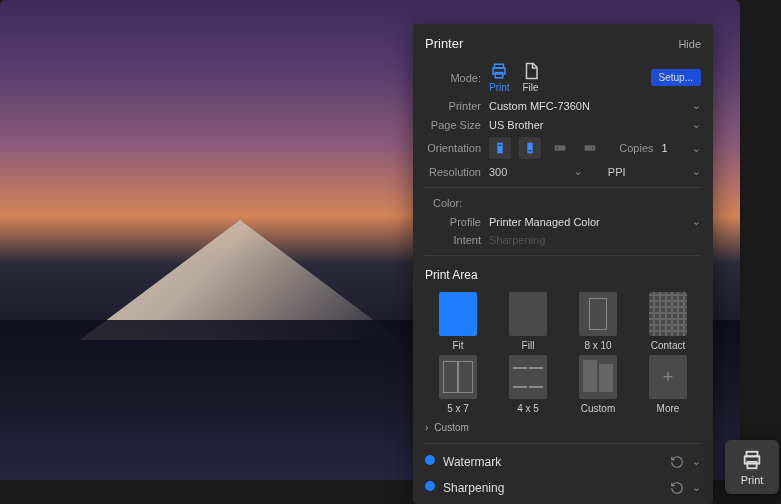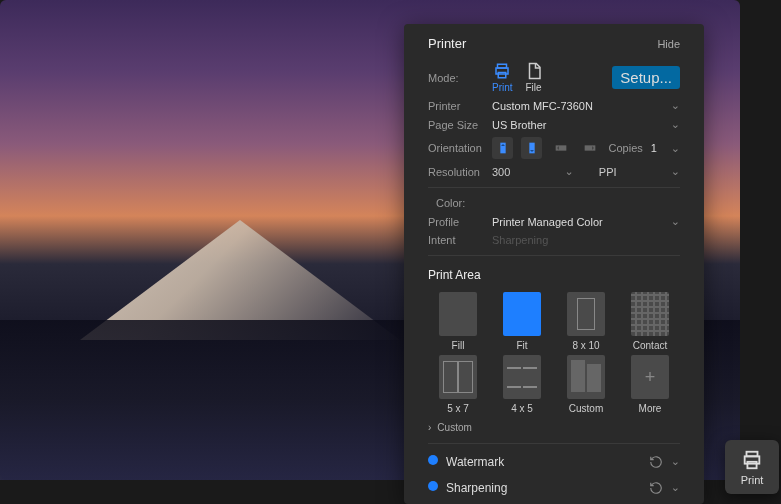--- a/index.html
+++ b/index.html
@@ -1,33 +1,33 @@
 <!DOCTYPE html>
 <html><head>
 <meta charset="utf-8">
 <style>
 *{box-sizing:border-box;margin:0;padding:0;font-family:-apple-system,BlinkMacSystemFont,"Segoe UI",sans-serif}
 body{width:781px;height:504px;background:#1a1a1a;position:relative;overflow:hidden}
 .photo{position:absolute;top:0;left:0;width:740px;height:480px;background:linear-gradient(180deg,#3d2a5a 0%,#5a3d6f 15%,#8a5a7a 30%,#d4845a 45%,#2a2a3a 55%,#1a1a2a 70%,#0d0d1a 100%);border-radius:6px}
 .photo::before{content:"";position:absolute;top:220px;left:80px;width:320px;height:120px;background:linear-gradient(135deg,#e8d8c8 0%,#c8b8a8 40%,#2a2a3a 100%);clip-path:polygon(50% 0%,0% 100%,100% 100%);opacity:0.9}
 .photo::after{content:"";position:absolute;bottom:0;left:0;right:0;height:160px;background:linear-gradient(180deg,#0d0d1a 0%,#1a1a2a 50%,#2a2a4a 100%);opacity:0.85}
-.panel{position:absolute;top:24px;right:77px;width:300px;height:480px;background:#2a2a2a;color:#ccc;font-size:11px;border-radius:4px;padding:8px 12px;box-shadow:0 4px 24px rgba(0,0,0,0.5);overflow:hidden}
+.panel{position:absolute;top:24px;right:68px;width:300px;height:480px;background:#2a2a2a;color:#ccc;font-size:11px;border-radius:4px;padding:8px 0;box-shadow:0 4px 24px rgba(0,0,0,0.5);overflow:hidden}
 .panel-head{display:flex;justify-content:space-between;align-items:center;padding:4px 12px 8px}
 .panel-head span:first-child{font-size:13px;color:#eee}
 .panel-head span:last-child{color:#aaa;cursor:pointer}
 .row{display:flex;align-items:center;padding:3px 12px;gap:8px}
-.label{color:#999;min-width:56px;font-size:11px}
+.label{color:#999;min-width:56px;text-align:right;font-size:11px}
 .value{color:#ddd;flex:1}
 .chev{color:#888;margin-left:auto}
 .mode-grp{display:flex;gap:12px;align-items:flex-start}
 .mode{display:flex;flex-direction:column;align-items:center;gap:2px;cursor:pointer}
 .mode svg{width:18px;height:18px}
 .mode span{font-size:10px}
 .mode.sel span{color:#3b8cff}
-.setup{margin-left:auto;background:#0369a1;border:none;color:#ddd;padding:3px 8px;border-radius:3px;font-size:15px;cursor:pointer}
+.setup{margin-left:auto;background:#1d4ed8;border:none;color:#ddd;padding:3px 8px;border-radius:3px;font-size:10px;cursor:pointer}
 .orient-btn{width:22px;height:22px;display:flex;align-items:center;justify-content:center;border-radius:3px;cursor:pointer}
 .orient-btn.sel{background:#3a3a3a}
 .orient-btn svg{width:16px;height:16px}
 .hr{height:1px;background:#3a3a3a;margin:6px 12px}
 .sec{padding:6px 12px;font-size:12px;color:#eee}
 .disabled{color:#555}
 .grid{display:grid;grid-template-columns:repeat(4,1fr);gap:4px;padding:4px 12px}
 .tile{display:flex;flex-direction:column;align-items:center;gap:4px;cursor:pointer}
 .swatch{width:38px;height:44px;background:#4a4a4a;border-radius:2px;position:relative;display:flex;align-items:center;justify-content:center}
 .swatch.fit{background:#1e7fff}
@@ -153,26 +153,26 @@
   <div class="row">
     <span class="label">Intent</span>
     <span class="value disabled">Sharpening</span>
   </div>
 
   <div class="hr"></div>
   <div class="sec">Print Area</div>
 
   <div class="grid">
     <div class="tile">
+        <div class="swatch fit"></div>
+        <span>Fit</span>
+      </div>
+    <div class="tile">
         <div class="swatch"></div>
         <span>Fill</span>
-      </div>
-    <div class="tile">
-        <div class="swatch fit"></div>
-        <span>Fit</span>
       </div>
     <div class="tile">
         <div class="swatch s8x10"></div>
         <span>8 x 10</span>
       </div>
     <div class="tile">
         <div class="swatch contact"></div>
         <span>Contact</span>
       </div>
     <div class="tile">

